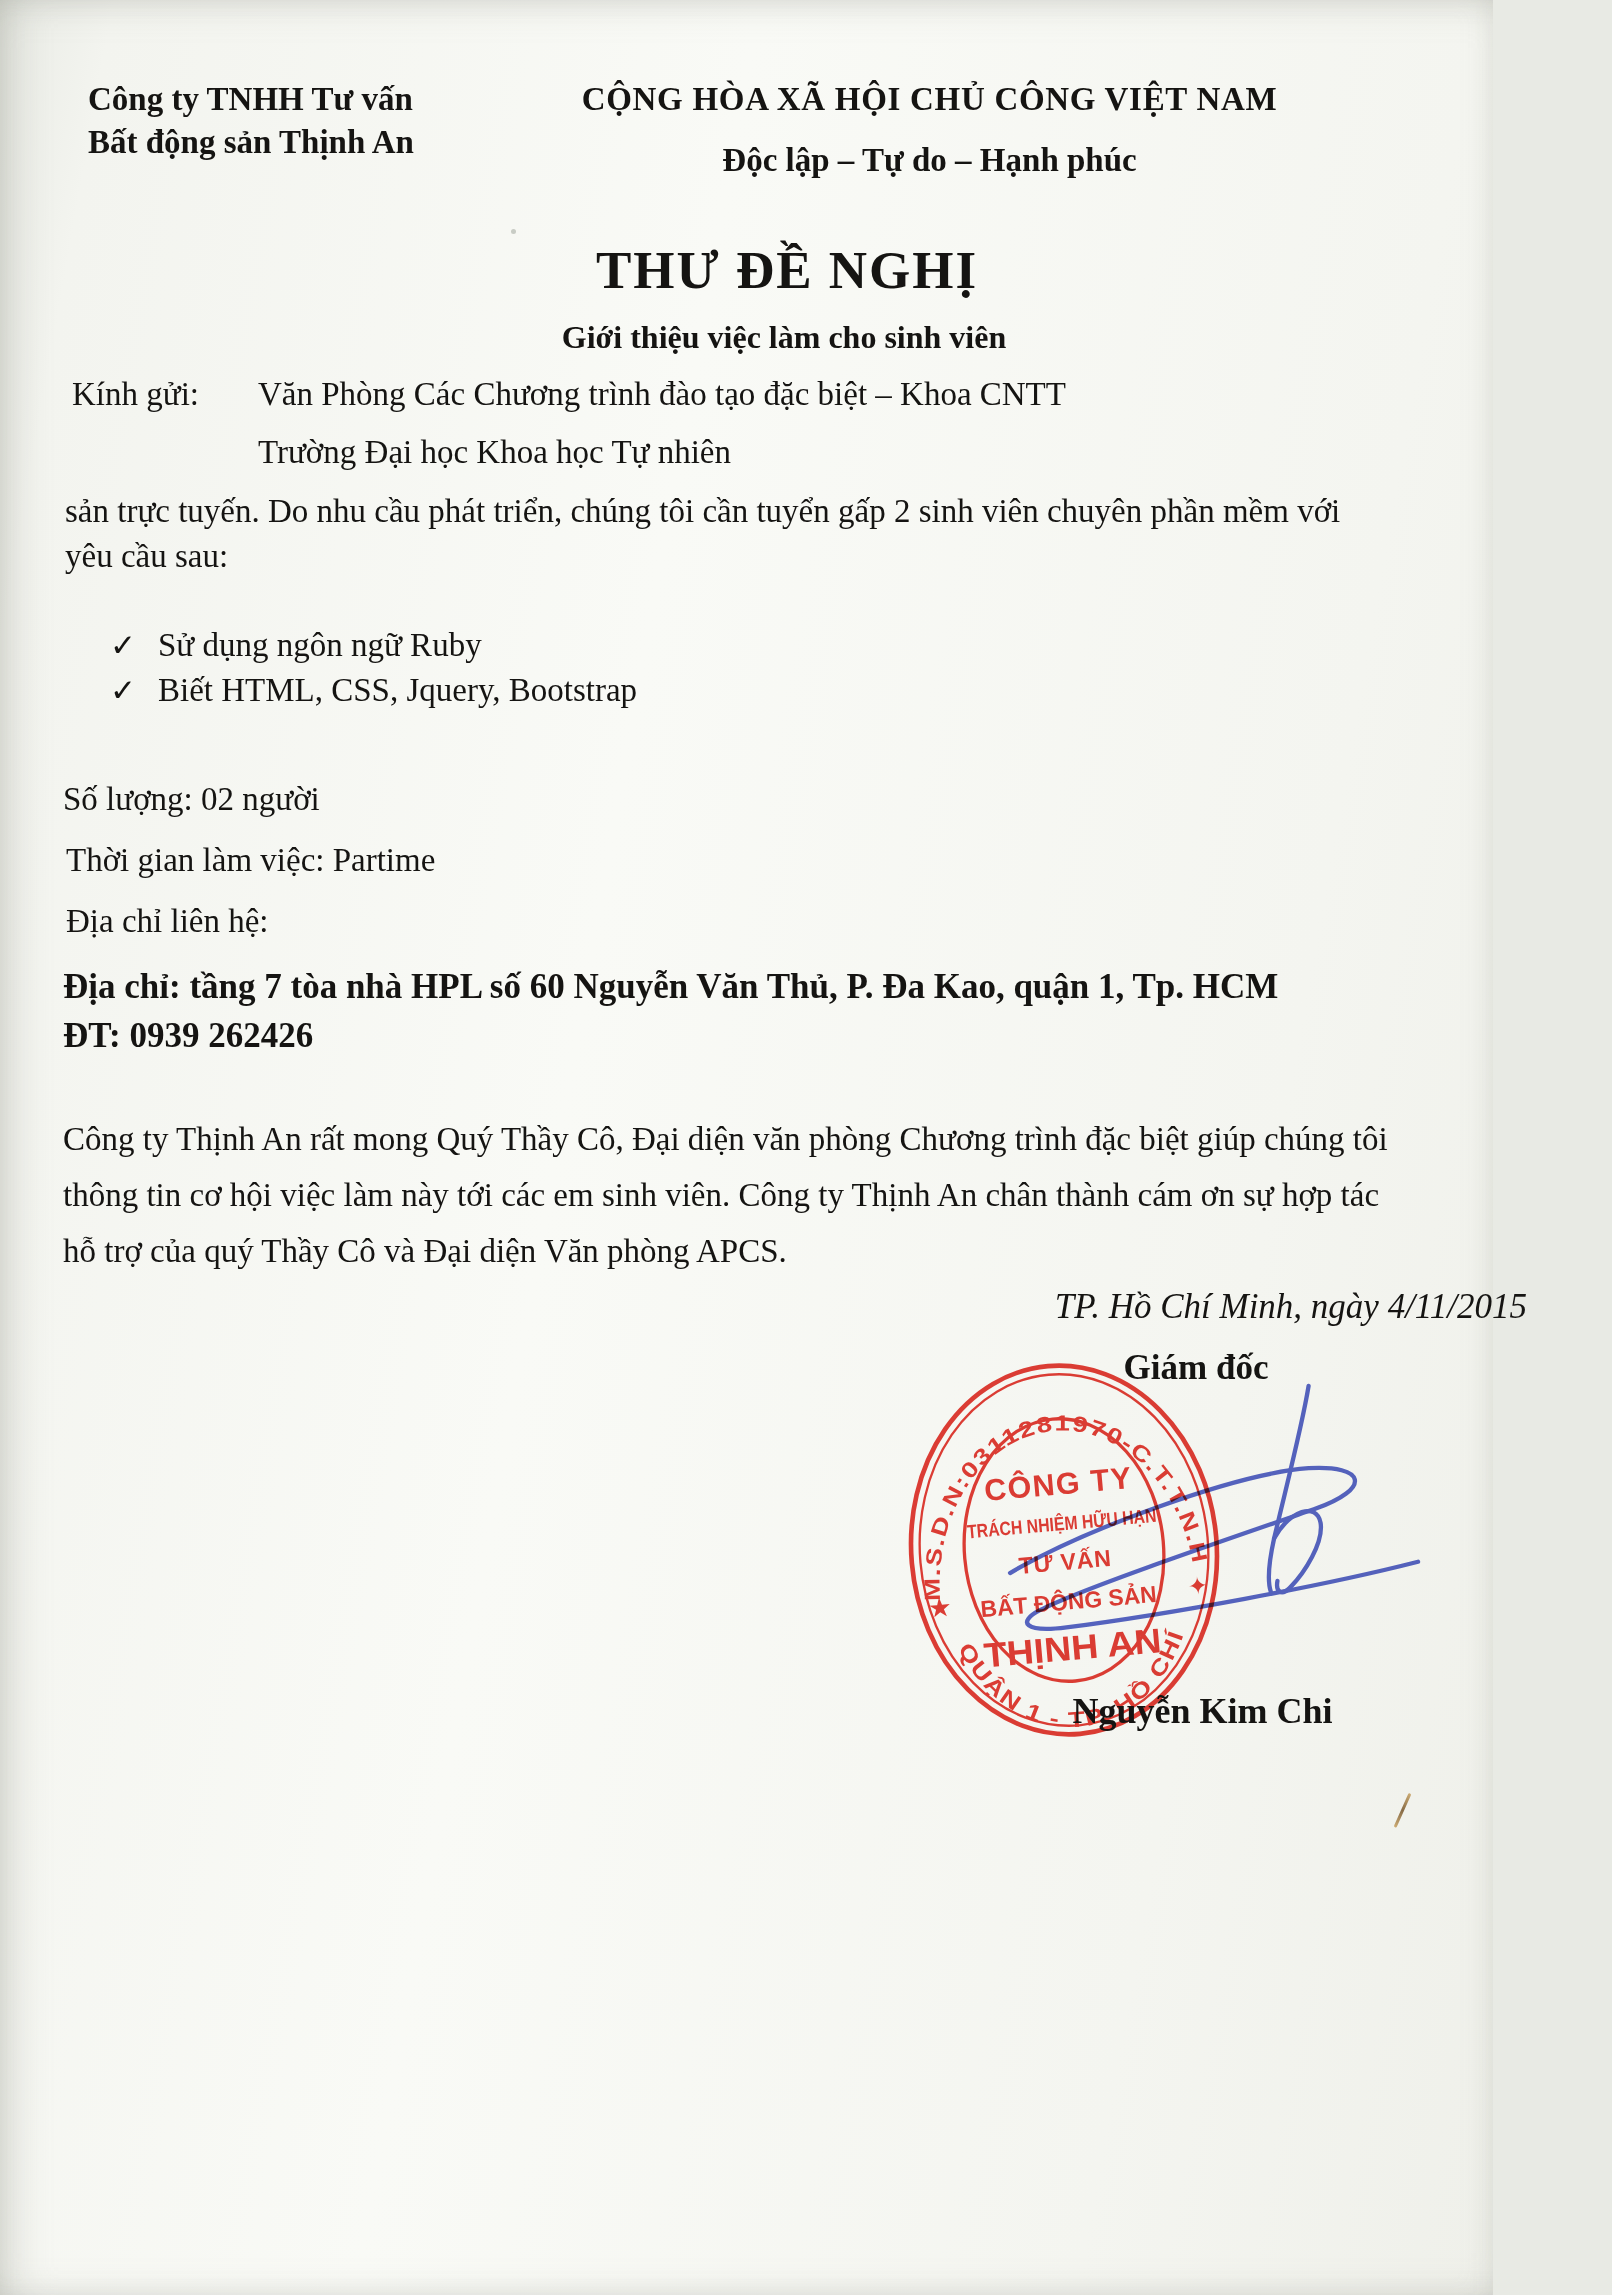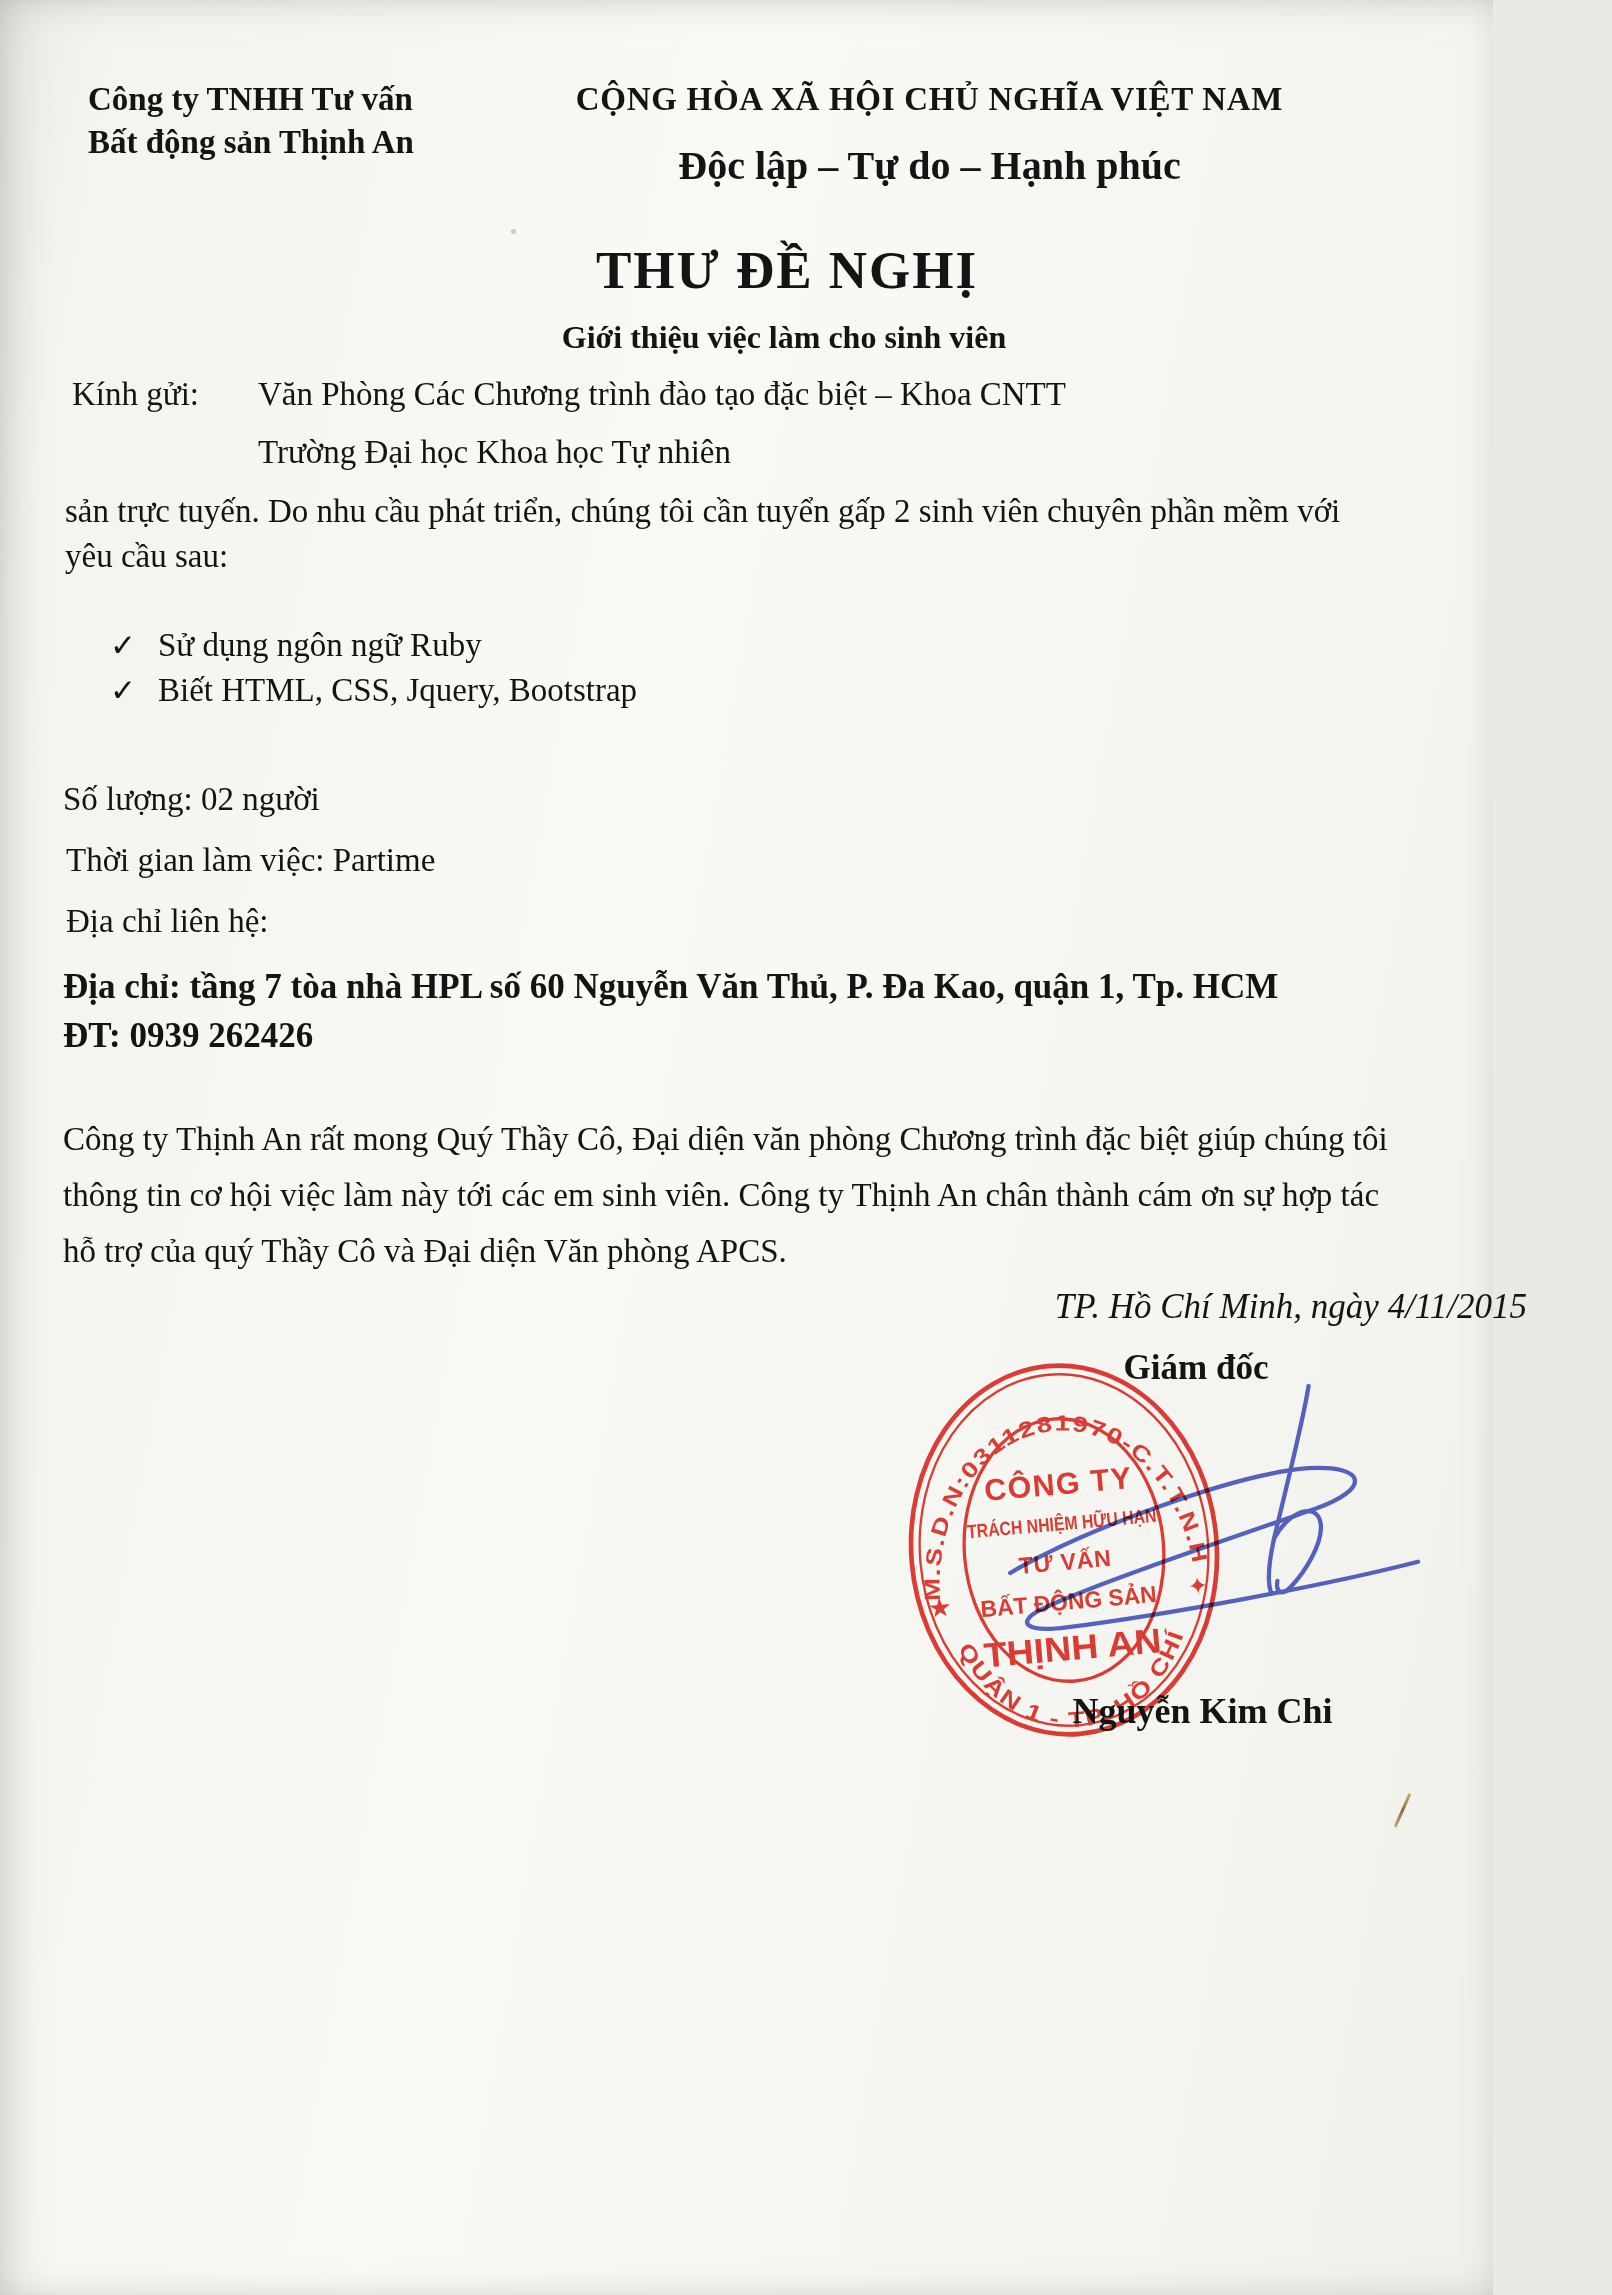--- a/index.html
+++ b/index.html
@@ -19,21 +19,21 @@
                inset 0 -20px 46px -33px rgba(150,152,142,.35);
     color:#151412;
   }
   .abs{position:absolute;}
   .center{text-align:center;}
   .line{white-space:nowrap;}
   .body-text{font-size:33px;line-height:45px;}
   .fill{white-space:nowrap;}
   .hdr-left{font-size:33px;line-height:43px;font-weight:bold;}
   .motto1{font-size:33px;font-weight:bold;letter-spacing:0.7px;}
-  .motto2{font-size:40px;font-weight:bold;}
+  .motto2{font-size:33px;font-weight:bold;}
   .doc-title{font-size:53px;font-weight:bold;letter-spacing:2px;}
   .doc-subtitle{font-size:32px;font-weight:bold;text-align:center;}
   .bold-block{font-size:35px;line-height:49px;font-weight:bold;}
   .closing{font-size:33px;line-height:56px;}
   .dateline{font-size:35px;font-style:italic;}
   .role{font-size:35px;font-weight:bold;}
   .signer{font-size:36px;font-weight:bold;}
   .check-item{position:absolute;font-size:33px;white-space:nowrap;}
   .check-glyph{display:inline-block;width:48px;font-size:31px;}
   .stamp-svg{mix-blend-mode:multiply;opacity:.94;}
@@ -46,21 +46,21 @@
 <body>
 
 <div class="page">
 
   <div class="abs hdr-left" style="left:88px;top:78px;">
     <div class="line">Công ty TNHH Tư vấn</div>
     <div class="line">Bất động sản Thịnh An</div>
   </div>
 
   <div class="abs center" style="left:458px;top:81px;width:943px;">
-    <div class="motto1 line">CỘNG HÒA XÃ HỘI CHỦ NGHĨA VIỆT NAM</div>
+    <div class="motto1 line">CỘNG HÒA XÃ HỘI CHỦ CÔNG VIỆT NAM</div>
     <div class="motto2 line" style="margin-top:24px;">Độc lập – Tự do – Hạnh phúc</div>
   </div>
 
   <div class="abs center doc-title" style="left:0;top:240px;width:1574px;">THƯ ĐỀ NGHỊ</div>
   <div class="abs center doc-subtitle" style="left:0;top:319px;width:1568px;">Giới thiệu việc làm cho sinh viên</div>
 
   <div class="abs body-text line" style="left:72px;top:372px;">Kính gửi:</div>
   <div class="abs body-text line" style="left:258px;top:372px;">Văn Phòng Các Chương trình đào tạo đặc biệt – Khoa CNTT</div>
   <div class="abs body-text line" style="left:258px;top:430px;">Trường Đại học Khoa học Tự nhiên</div>
 

